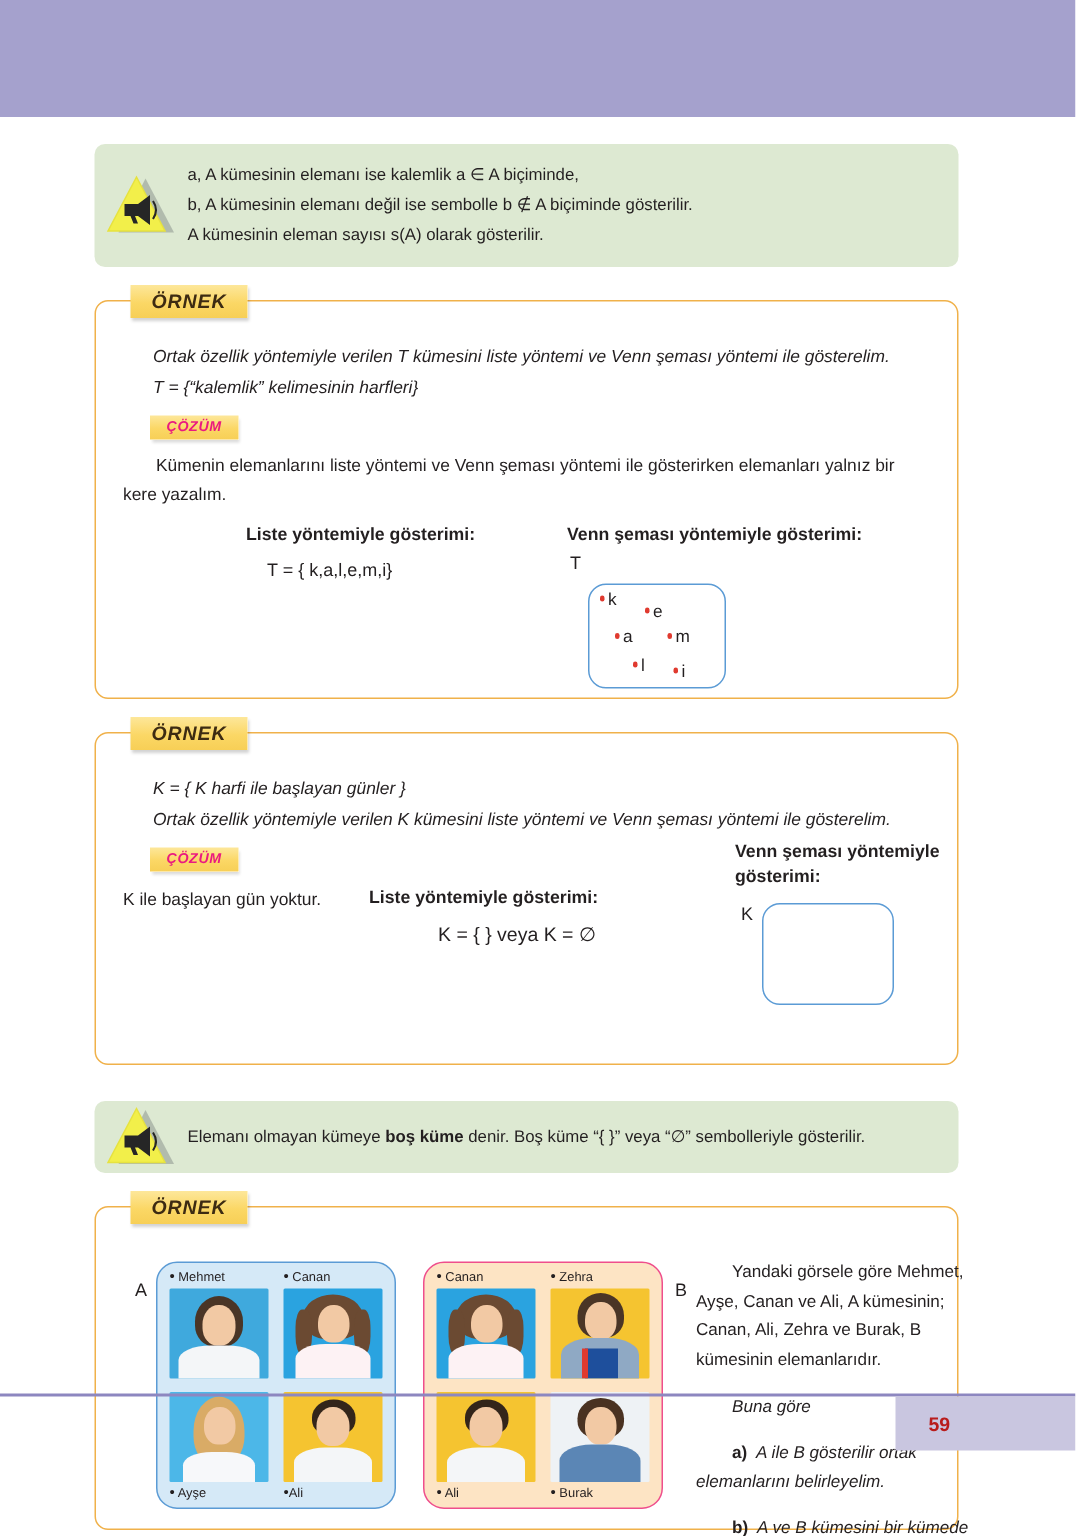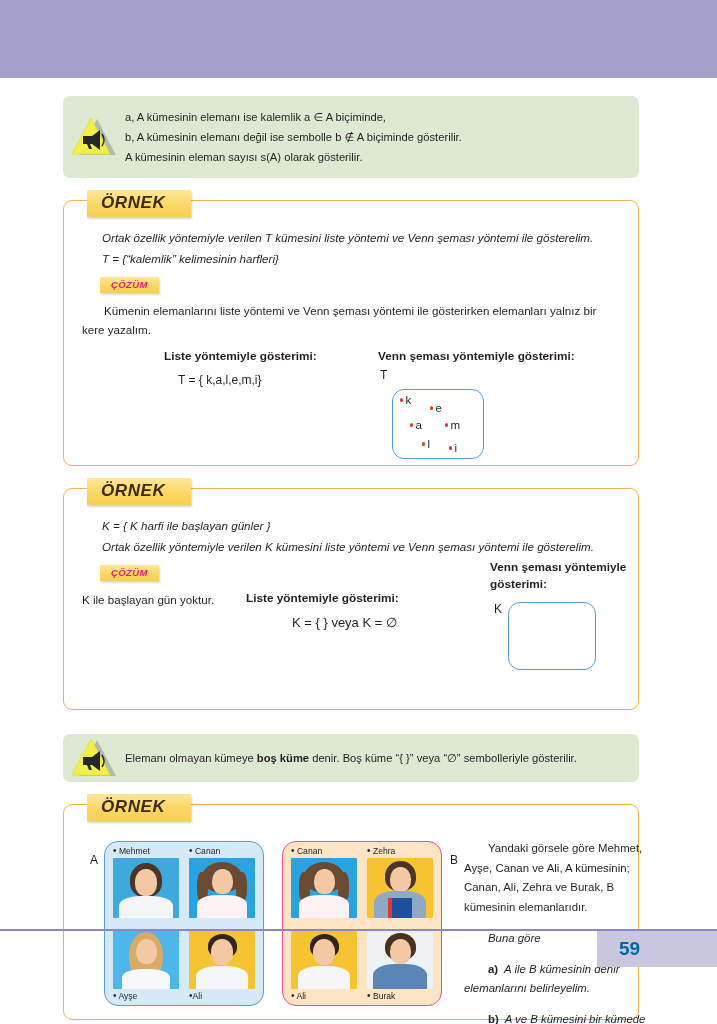--- a/index.html
+++ b/index.html
@@ -60,24 +60,24 @@
     position: relative;
     margin-top: 22px;
     border: 1px solid #f0b14a;
     border-radius: 9px;
     background: #ffffff;
     padding: 26px 18px 16px 18px;
   }
   .tab-ornek {
     position: absolute;
     left: 23px; top: -11px;
-    padding: 3px 26px 4px 14px;
+    padding: 3px 14px 4px 14px;
     background: linear-gradient(180deg,#fde79a 0%,#fbd765 55%,#f7cf56 100%);
     color: #3d2b12;
-    font-size: 17px;
+    font-size: 13px;
     font-weight: bold;
     font-style: italic;
     letter-spacing: .6px;
     box-shadow: 1px 2px 2px rgba(0,0,0,.18);
   }
   .tag-cozum {
     display: inline-block;
     padding: 2px 11px 3px 11px;
     background: linear-gradient(180deg,#fde79a 0%,#fbd765 55%,#f7cf56 100%);
     color: #ea1a7f;
@@ -207,22 +207,22 @@
     position: absolute;
     left: 0; top: 929px;
     width: 717px; height: 2px;
     background: #8d87c0;
   }
   .page-num {
     position: absolute;
     left: 597px; top: 931px;
     width: 120px; height: 36px;
     background: #c9c6e0;
-    color: #0369a1;
-    font-size: 19px;
+    color: #b91c1c;
+    font-size: 13px;
     font-weight: bold;
     display: flex;
     align-items: center;
     padding-left: 22px;
   }
 </style>
 </head>
 <body>
 
 <div class="header-band"></div>
@@ -388,21 +388,21 @@
           </div>
 
           <div class="pcap"><span class="bul">•</span> <span>Ali</span></div>
           <div class="pcap"><span class="bul">•</span> <span>Burak</span></div>
         </div>
       </div>
 
       <div class="ex3-text">
         <div class="p1">Yandaki görsele göre Mehmet, Ayşe, Canan ve Ali, A kümesinin; Canan, Ali, Zehra ve Burak, B kümesinin elemanlarıdır.</div>
         <div class="p2">Buna göre</div>
-        <div class="pq"><b>a)</b>&nbsp; <span>A ile B kümesinin denir elemanlarını belirleyelim.</span></div>
+        <div class="pq"><b>a)</b>&nbsp; <span>A ile B gösterilir ortak elemanlarını belirleyelim.</span></div>
         <div class="pq"><b>b)</b>&nbsp; <span>A ve B kümesini bir kümede birleştirelim. Elemanlarını yazalım.</span></div>
       </div>
 
     </div>
   </div>
 
 </div>
 
 <div class="footer-rule"></div>
 <div class="page-num">59</div>

